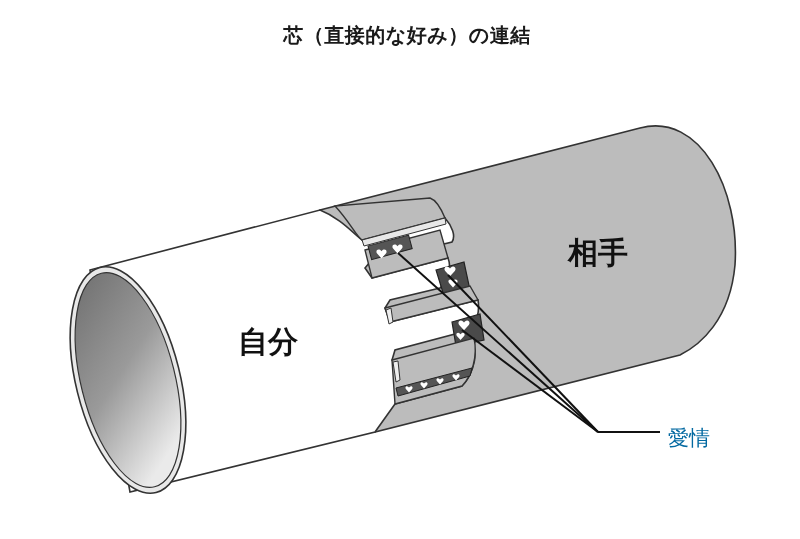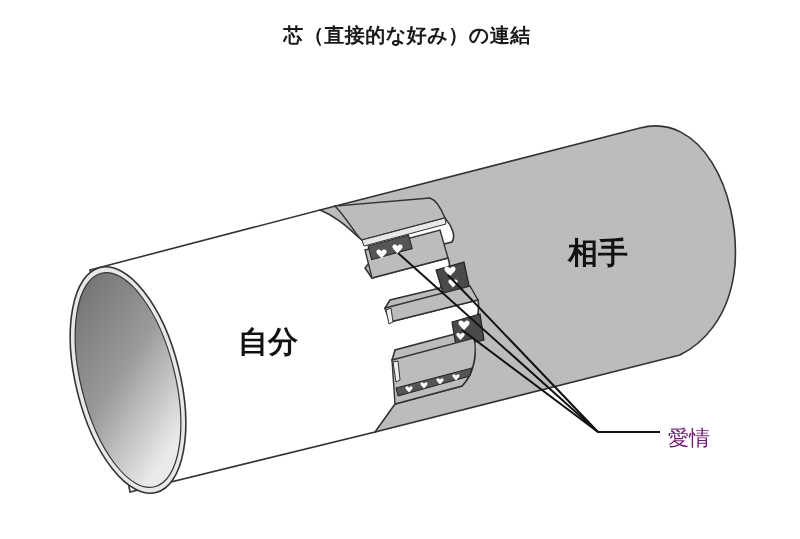--- a/index.html
+++ b/index.html
@@ -4,21 +4,21 @@
 <style>
   html, body { margin: 0; padding: 0; background: #ffffff; }
   body { width: 800px; height: 539px; position: relative; overflow: hidden;
          font-family: "DejaVu Sans", "Liberation Sans", sans-serif; }
   .title { position: absolute; top: 22px; left: 0; width: 800px; text-align: center;
            font-size: 20px; font-weight: bold; color: #1a1a1a; letter-spacing: 0.5px; padding-left: 7px; }
   svg.stage { position: absolute; left: 0; top: 0; }
   .lbl { position: absolute; font-weight: bold; color: #111; font-size: 30px; }
   .self-label { left: 238px; top: 322px; text-align: right; }
   .partner-label { left: 568px; top: 233px; }
-  .love-label { position: absolute; left: 668px; top: 424px; font-size: 21px; color: #701a75; }
+  .love-label { position: absolute; left: 668px; top: 424px; font-size: 21px; color: #0369a1; }
 </style>
 </head>
 <body>
 
 <div class="title">芯（直接的な好み）の連結</div>
 
 <svg class="stage" width="800" height="539" viewBox="0 0 800 539">
   <defs>
     <linearGradient id="innerGrad" x1="0" y1="0" x2="0.4" y2="1">
       <stop offset="0" stop-color="#6a6a6a"></stop>

